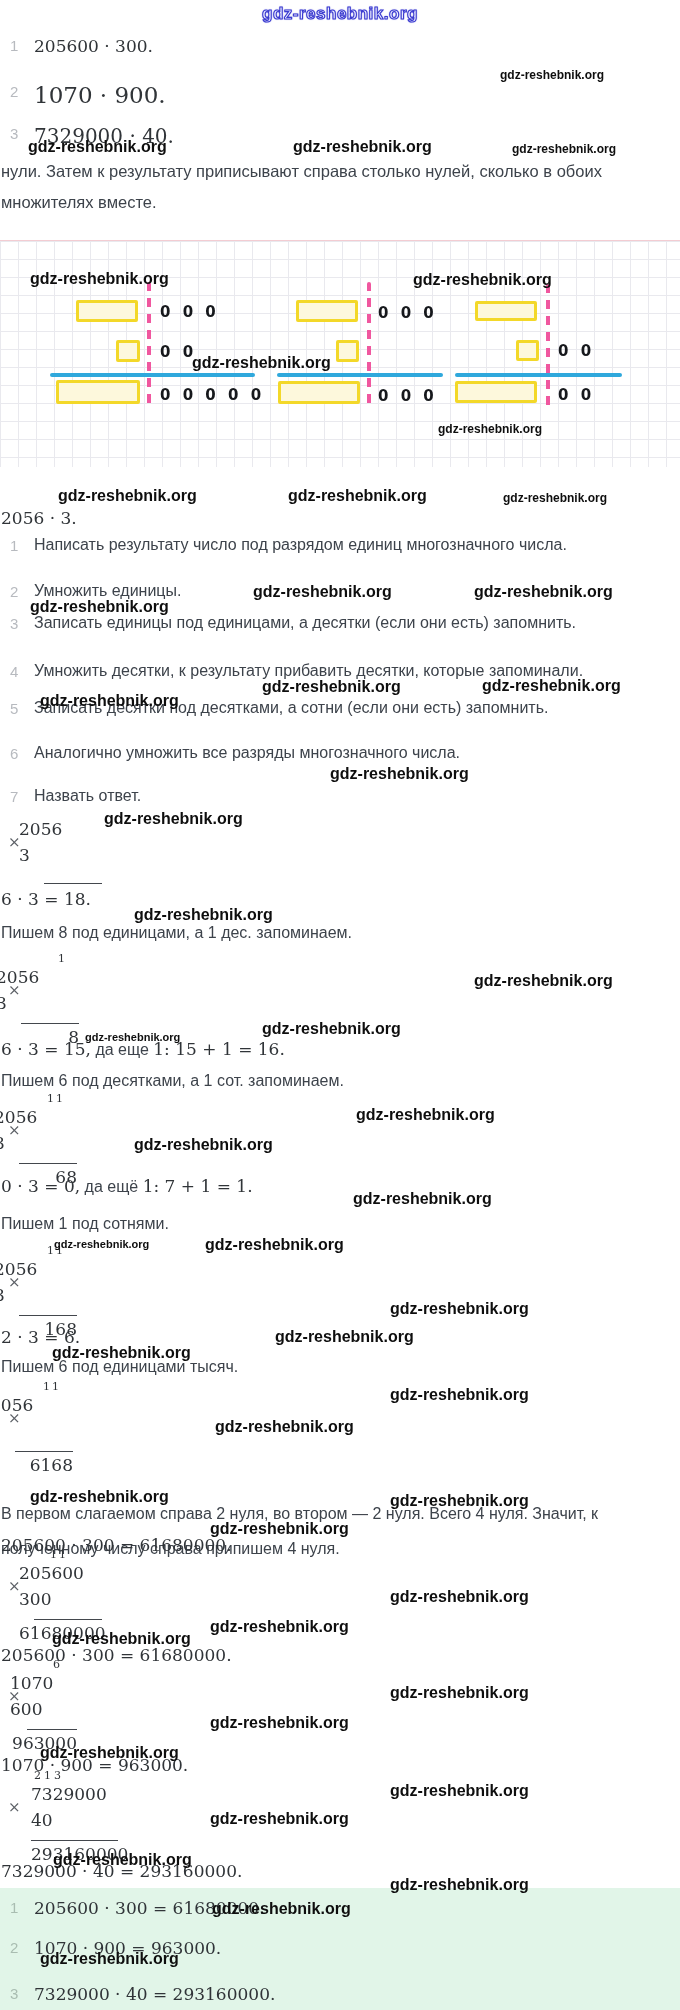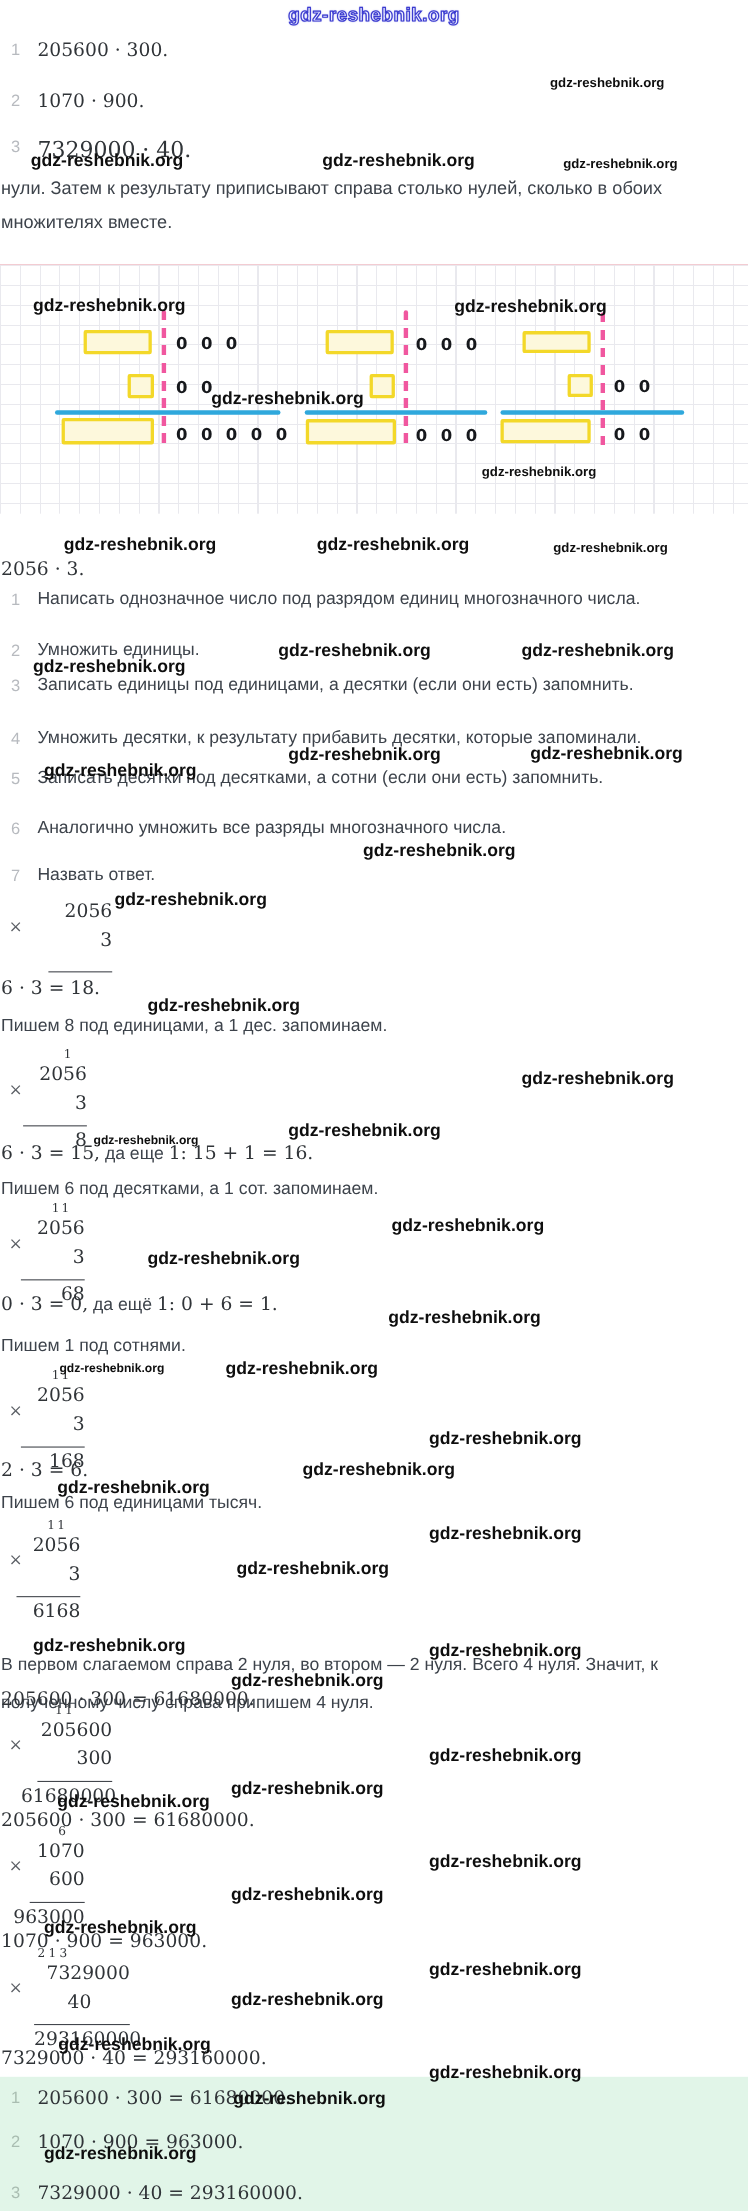--- a/index.html
+++ b/index.html
@@ -30,21 +30,21 @@
         border-top:1px solid #f3ccd2;}
   .ybox{position:absolute;background:#fdf8dc;border:3px solid #f3d829;border-radius:2px;}
   .pdash{position:absolute;width:4px;border-radius:2px;
          background:repeating-linear-gradient(to bottom,#f0579f 0 9px,transparent 9px 16px);}
   .bline{position:absolute;height:4px;background:#2fa8dc;border-radius:2px;}
   .zeros{position:absolute;font-family:"DejaVu Sans",sans-serif;font-weight:700;
          font-size:15px;color:#16181c;word-spacing:7px;white-space:nowrap;}
   
   .mult{position:absolute;font-family:"DejaVu Serif",serif;font-size:17px;color:#303438;}
   .mult .carry{position:absolute;top:-12px;font-size:11px;letter-spacing:2px;}
-  .mult .n1,.mult .n2{text-align:right;line-height:26px;height:26px;}
+  .mult .n1,.mult .n2{line-height:26px;height:26px;}
   .mult .vline{margin-left:auto;border-top:1.7px solid #43474d;margin-top:7px;}
   .mult .res{text-align:right;line-height:24px;padding-top:1px;}
   .mult .x{position:absolute;font-size:15px;color:#5c6066;}
   
   .answers{position:absolute;left:0;top:1888px;width:680px;height:122px;background:#e1f5e8;}
   .answers .lnum{color:#a9bdb1;}
   .answers .ltext{font-family:"DejaVu Serif",serif;font-size:17px;color:#303438;}
 </style>
 </head>
 <body>
@@ -101,21 +101,21 @@
       <span class="wm b" style="left: 212px; top: 1900px;">gdz-reshebnik.org</span>
       <span class="wm b" style="left: 40px; top: 1950px;">gdz-reshebnik.org</span>
     </div>
 
   <div class="lrow" style="top:36px">
     <span class="lnum">1</span>
     <span class="ltext serif" style="font-size:17px">205600 · 300.</span>
   </div>
   <div class="lrow" style="top:82px">
     <span class="lnum">2</span>
-    <span class="ltext serif" style="font-size:17px">1070 · 900.</span>
+    <span class="ltext serif" style="font-size:23px">1070 · 900.</span>
   </div>
   <div class="lrow" style="top:124px">
     <span class="lnum">3</span>
     <span class="ltext serif" style="font-size:20px">7329000 · 40.</span>
   </div>
 
   <div class="intro">
     <div>нули. Затем к результату приписывают справа столько нулей, сколько в обоих</div>
     <div>множителях вместе.</div>
   </div>
@@ -144,21 +144,21 @@
   <div class="pdash" style="left:546px;top:284px;height:124px"></div>
   <div class="bline" style="left:455px;top:373px;width:167px"></div>
   <div class="ybox" style="left:455px;top:381px;width:76px;height:16px"></div>
   <div class="zeros" style="left:558px;top:342px">0 0</div>
   <div class="zeros" style="left:558px;top:386px">0 0</div>
 
   <div class="mathline" style="top:508px">2056 · 3.</div>
 
   <div class="lrow" style="top:536px">
     <span class="lnum">1</span>
-    <span class="ltext">Написать однозначное число под разрядом единиц многозначного числа.</span>
+    <span class="ltext">Написать результату число под разрядом единиц многозначного числа.</span>
   </div>
   <div class="lrow" style="top:582px">
     <span class="lnum">2</span>
     <span class="ltext">Умножить единицы.</span>
   </div>
   <div class="lrow" style="top:614px">
     <span class="lnum">3</span>
     <span class="ltext">Записать единицы под единицами, а десятки (если они есть) запомнить.</span>
   </div>
   <div class="lrow" style="top:662px">
@@ -203,21 +203,21 @@
 
   <div class="mult" style="left:-6px;top:1104px;width:83px">
     <span class="carry" style="right:12px">11</span>
     <span class="x" style="left:14px;top:17px">×</span>
     <div class="n1">2056</div>
     <div class="n2">3</div>
     <div class="vline" style="width:58px"></div>
     <div class="res">68</div>
   </div>
   <div class="noteline" style="top:1176px">
-    <span class="serif">0 · 3 = 0,</span><span> да ещё </span><span class="serif">1: 0 + 6 = 1.</span>
+    <span class="serif">0 · 3 = 0,</span><span> да ещё </span><span class="serif">1: 7 + 1 = 1.</span>
   </div>
   <div class="noteline" style="top:1215px">Пишем 1 под сотнями.</div>
 
   <div class="mult" style="left:-6px;top:1256px;width:83px">
     <span class="carry" style="right:12px">11</span>
     <span class="x" style="left:14px;top:17px">×</span>
     <div class="n1">2056</div>
     <div class="n2">3</div>
     <div class="vline" style="width:58px"></div>
     <div class="res">168</div>

